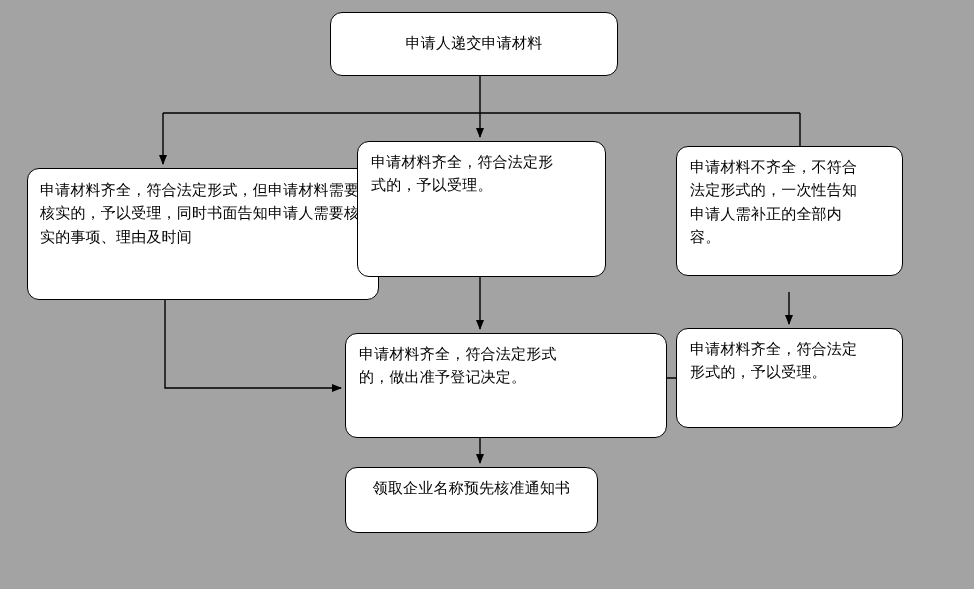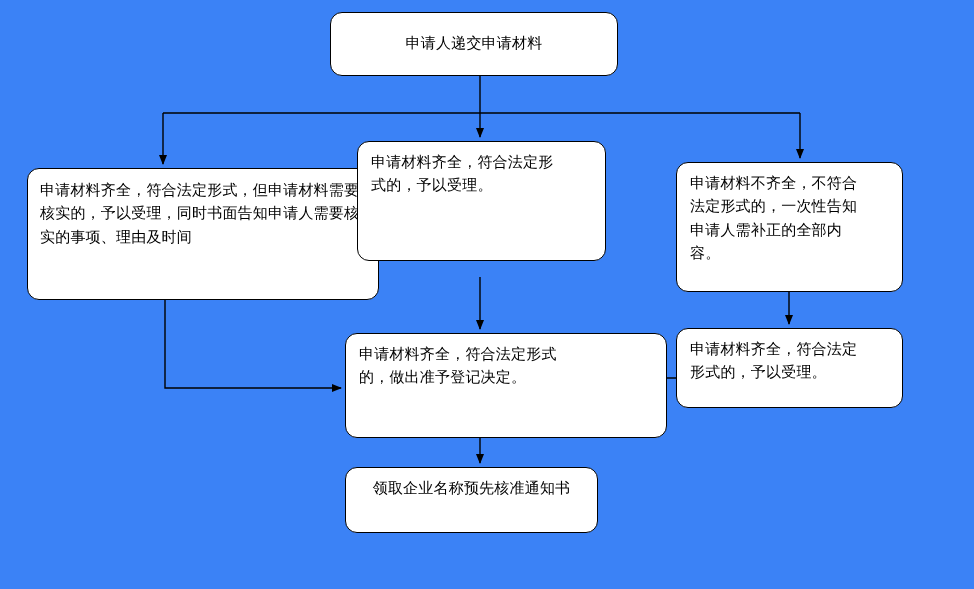--- a/index.html
+++ b/index.html
@@ -8,21 +8,21 @@
     padding: 0;
     background: #ffffff;
   }
   body {
     font-family: "DejaVu Sans", "Liberation Sans", sans-serif;
   }
   #canvas {
     position: relative;
     width: 974px;
     height: 589px;
-    background: #3b82f6;
+    background: #a3a3a3;
     overflow: hidden;
   }
   #edges {
     position: absolute;
     left: 0;
     top: 0;
     width: 974px;
     height: 589px;
   }
   .node {
@@ -91,38 +91,38 @@
   </svg>
 
   <div class="node midalign center" style="left:330px; top:12px; width:288px; height:64px;">
     <span class="node-text">申请人递交申请材料</span>
   </div>
 
   <div class="node topleft" style="left:27px; top:168px; width:352px; height:132px;">
     <span class="node-text">申请材料齐全，符合法定形式，但申请材料需要核实的，予以受理，同时书面告知申请人需要核实的事项、理由及时间</span>
   </div>
 
-  <div class="node topalign" style="left:357px; top:141px; width:249px; height:120px;">
+  <div class="node topalign" style="left:357px; top:141px; width:249px; height:136px;">
     <span class="node-text">申请材料齐全，符合法定形
 式的，予以受理。</span>
   </div>
 
-  <div class="node topalign" style="left:676px; top:162px; width:227px; height:130px;">
+  <div class="node topalign" style="left:676px; top:146px; width:227px; height:130px;">
     <span class="node-text">申请材料不齐全，不符合
 法定形式的，一次性告知
 申请人需补正的全部内
 容。</span>
   </div>
 
   <div class="node topalign" style="left:345px; top:333px; width:322px; height:105px;">
     <span class="node-text">申请材料齐全，符合法定形式
 的，做出准予登记决定。</span>
   </div>
 
-  <div class="node topalign" style="left:676px; top:328px; width:227px; height:80px;">
+  <div class="node topalign" style="left:676px; top:328px; width:227px; height:100px;">
     <span class="node-text">申请材料齐全，符合法定
 形式的，予以受理。</span>
   </div>
 
   <div class="node topalign center" style="left:345px; top:467px; width:253px; height:66px;">
     <span class="node-text">领取企业名称预先核准通知书</span>
   </div>
 
 </div>
 

